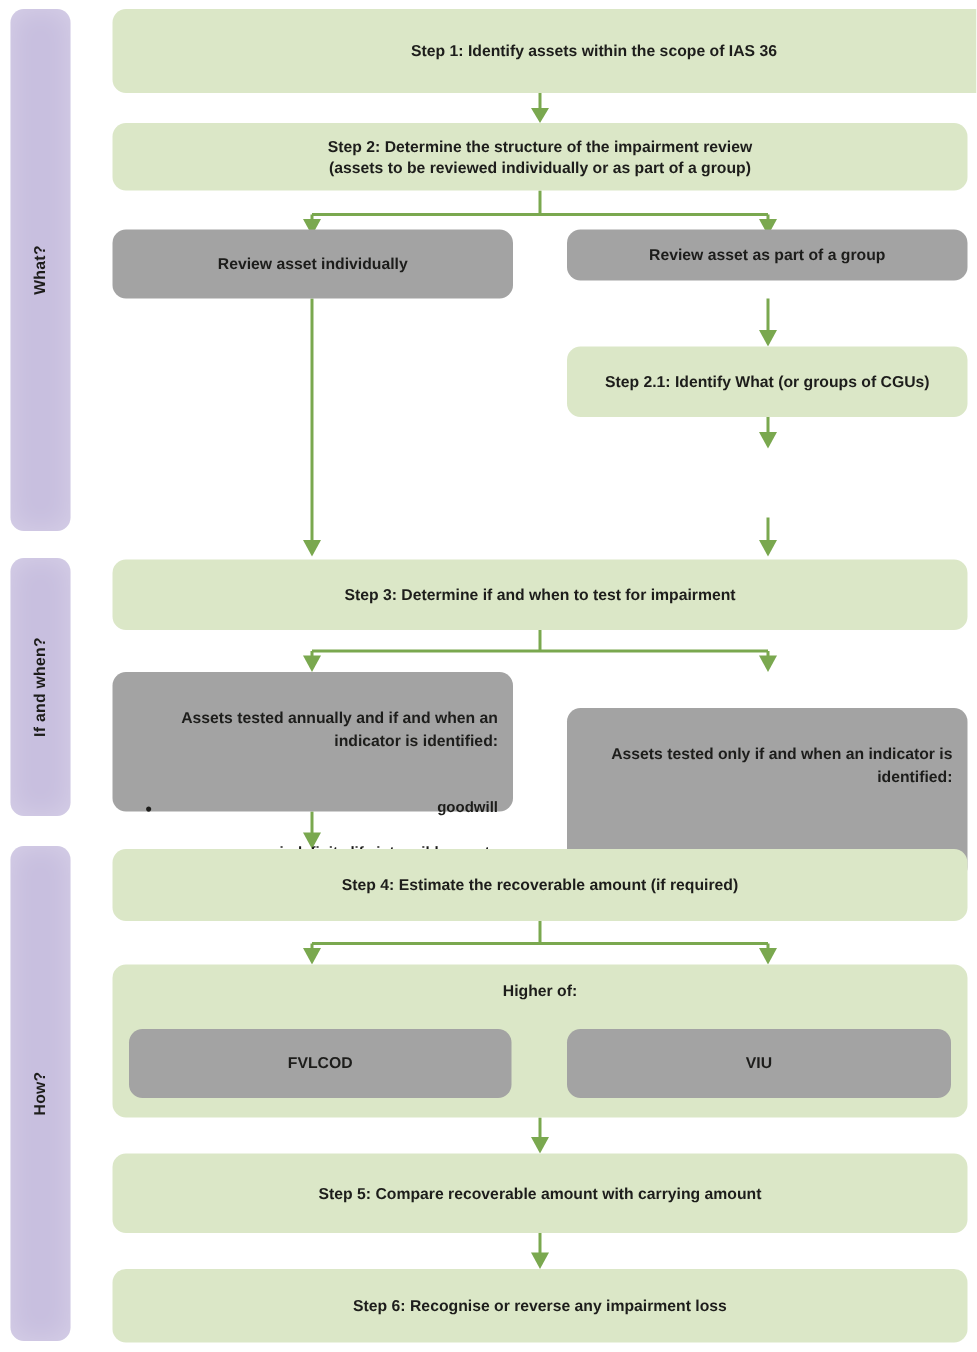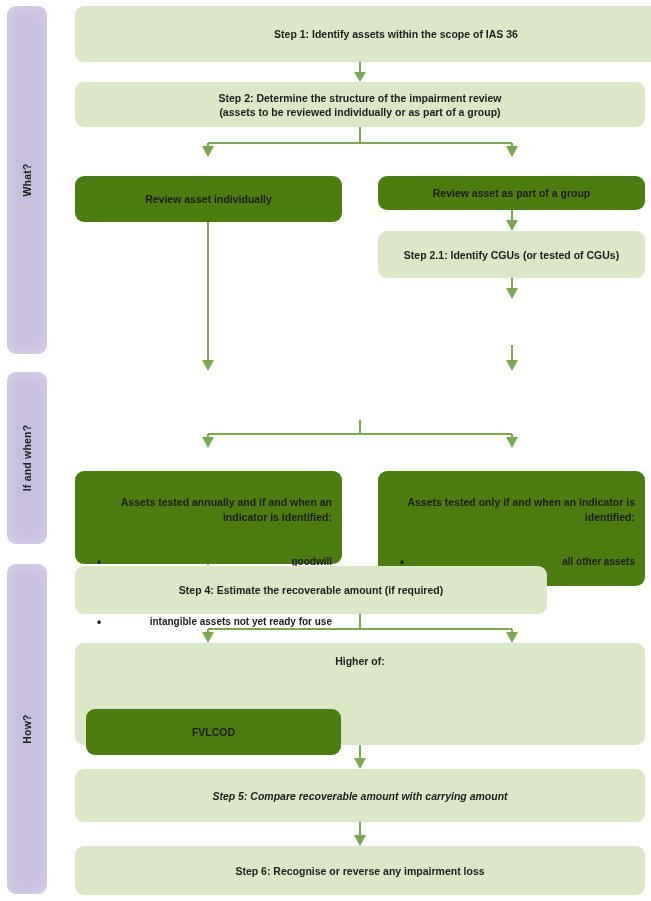--- a/index.html
+++ b/index.html
@@ -38,22 +38,21 @@
   }
   .node {
     position: absolute;
     border-radius: 9px;
     box-sizing: border-box;
   }
   .green {
     background: #dbe7c7;
   }
   .orange {
-    background: #4d7c0f;
-    margin-top: 23px;
+    background: #a3a3a3;
   }
   .node .node-text {
     position: absolute;
     left: 0;
     right: 0;
     top: 50%;
     transform: translateY(-50%);
     text-align: center;
     font-size: 10.5px;
     font-weight: bold;
@@ -196,61 +195,64 @@
 
   <div class="node orange" style="left:75px; top:153px; width:267px; height:46px;">
     <div class="node-text">Review asset individually</div>
   </div>
 
   <div class="node orange" style="left:378px; top:153px; width:267px; height:34px;">
     <div class="node-text">Review asset as part of a group</div>
   </div>
 
   <div class="node green" style="left:378px; top:231px; width:267px; height:47px;">
-    <div class="node-text">Step 2.1: Identify CGUs (or tested of CGUs)</div>
-  </div>
-
-
+    <div class="node-text">Step 2.1: Identify What (or groups of CGUs)</div>
+  </div>
+
+
+  <div class="node green" style="left:75px; top:373px; width:570px; height:47px;">
+    <div class="node-text">Step 3: Determine if and when to test for impairment</div>
+  </div>
 
   <div class="node orange list-node" style="left:75px; top:448px; width:267px; height:93px;">
     <div class="node-text">
       <div class="head-text">Assets tested annually and if and when an
 indicator is identified:</div>
       <ul class="bullets">
         <li>goodwill</li>
         <li>indefinite life intangible assets</li>
         <li>intangible assets not yet ready for use</li>
       </ul>
     </div>
   </div>
 
-  <div class="node orange list-node" style="left:378px; top:448px; width:267px; height:115px;">
+  <div class="node orange list-node" style="left:378px; top:472px; width:267px; height:115px;">
     <div class="node-text">
       <div class="head-text">Assets tested only if and when an indicator is
 identified:</div>
-      <ul class="bullets">
-        <li>all other assets</li>
-      </ul>
-    </div>
-  </div>
-
-  <div class="node green" style="left:75px; top:566px; width:472px; height:48px;">
+    </div>
+  </div>
+
+  <div class="node green" style="left:75px; top:566px; width:570px; height:48px;">
     <div class="node-text">Step 4: Estimate the recoverable amount (if required)</div>
   </div>
 
   <div class="node green" style="left:75px; top:643px; width:570px; height:102px;">
     <div class="caption" style="left:0; right:0; top:12px;">Higher of:</div>
 
     <div class="node orange" style="left:11px; top:43px; width:255px; height:46px;">
       <div class="node-text">FVLCOD</div>
     </div>
 
-  </div>
-
-  <div class="node green" style="left:75px; top:769px; width:570px; height:53px;font-style:italic;">
+    <div class="node orange" style="left:303px; top:43px; width:256px; height:46px;">
+      <div class="node-text">VIU</div>
+    </div>
+  </div>
+
+  <div class="node green" style="left:75px; top:769px; width:570px; height:53px;">
     <div class="node-text">Step 5: Compare recoverable amount with carrying amount</div>
   </div>
 
   <div class="node green" style="left:75px; top:846px; width:570px; height:49px;padding-left:12px;">
     <div class="node-text">Step 6: Recognise or reverse any impairment loss</div>
   </div>
 
 </div>
 
 </body></html>

